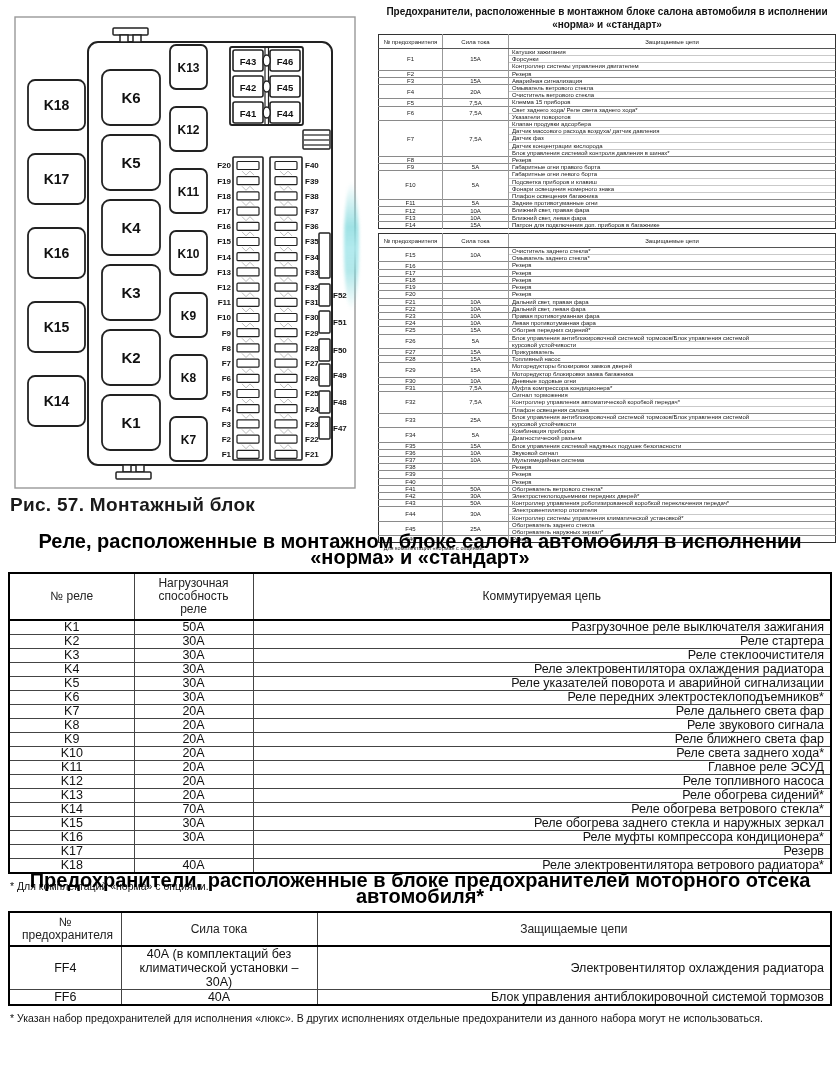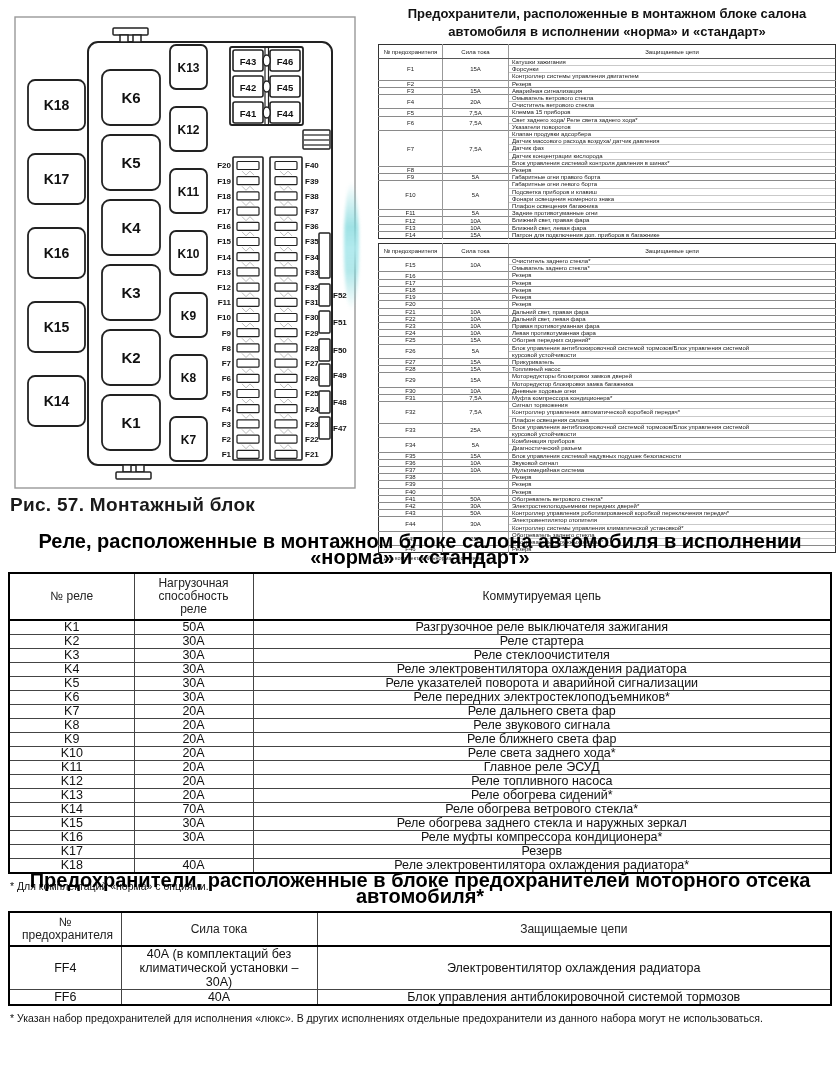--- a/index.html
+++ b/index.html
@@ -11,21 +11,21 @@
   svg{font-family:"Liberation Sans",sans-serif;display:block;}
   .figure-caption{position:absolute;left:10px;top:494px;width:348px;
     font-size:19px;font-weight:bold;letter-spacing:.3px;}
   .cyan-decor{position:absolute;left:344px;top:182px;width:15px;height:128px;border-radius:50%;
     background:linear-gradient(to bottom, rgba(126,216,220,0) 0%, rgba(126,216,220,.75) 35%,
       rgba(170,232,236,.9) 52%, rgba(126,216,220,.6) 70%, rgba(126,216,220,0) 100%);
     filter:blur(1.5px);}
 
   
   .cabin-section{position:absolute;left:378px;top:5px;width:458px;}
-  .cabin-title{font-size:13px;font-weight:bold;text-align:center;line-height:18px;margin-bottom:3px;color:#111;}
+  .cabin-title{font-size:10px;font-weight:bold;text-align:center;line-height:13px;margin-bottom:3px;color:#111;}
   table.fuse-table{width:100%;border-collapse:collapse;table-layout:fixed;border:1px solid #333;background:#fff;}
   table.fuse-table + table.fuse-table{margin-top:4px;}
   .fuse-table th{font-size:6px;font-weight:normal;color:#222;height:13px;
     border-bottom:1px solid #555;border-right:1px solid #999;padding:0;}
   .fuse-table th:last-child{border-right:none;}
   .fuse-table tbody tr{border-top:1px solid #8a8a8a;}
   td.fid,td.famp{font-size:6px;text-align:center;vertical-align:middle;padding:0;
     border-right:1px solid #999;}
   td.fcirc{padding:0;}
   .fline{font-size:6px;line-height:6.2px;padding-left:3px;border-top:1px solid #c9c9c9;
@@ -37,21 +37,21 @@
   .big-section{position:absolute;left:8px;width:824px;}
   .relay-section{top:533px;}
   .engine-section{top:872px;}
   .big-title{font-size:20px;font-weight:bold;text-align:center;line-height:16px;margin-bottom:7px;color:#000;}
   table.big-table{width:100%;border-collapse:collapse;table-layout:fixed;border:2px solid #000;background:#fff;}
   .big-table th{font-size:12px;font-weight:normal;color:#222;border:1px solid #444;
     border-bottom:2px solid #000;padding:3px 12px;line-height:13px;height:26px;}
   .big-table td{font-size:12.5px;color:#111;border:1px solid #444;padding:0 6px;line-height:13px;height:13px;}
   .engine-section .big-table td{line-height:14px;height:14px;}
   .big-table td.cc{text-align:center;}
-  .big-table td.cl{text-align:center;}
+  .big-table td.cl{text-align:right;}
   .big-footnote{font-size:10.5px;color:#111;margin-top:6px;padding-left:2px;}
 </style>
 </head>
 <body>
 
 <div class="page">
 
   <div class="figure-wrap">
     <svg id="diagram-svg" width="348" height="478" viewBox="0 0 348 478">
         <rect x="5" y="3" width="340" height="471" fill="#fff" stroke="#999" stroke-width="1.4"></rect>
@@ -734,21 +734,21 @@
             <td class="cl">Реле муфты компрессора кондиционера*</td>
           </tr>
           <tr>
             <td class="cc">K17</td>
             <td class="cc"></td>
             <td class="cl">Резерв</td>
           </tr>
           <tr>
             <td class="cc">K18</td>
             <td class="cc">40А</td>
-            <td class="cl">Реле  электровентилятора охлаждения радиатора*</td>
+            <td class="cl">Реле  электровентилятора ветрового радиатора*</td>
           </tr>
         </tbody>
       </table>
     <div class="big-footnote">* Для комплектаций «норма» с опциями.</div>
   </div>
 
   <div class="big-section engine-section">
     <div class="big-title">Предохранители, расположенные в блоке предохранителей моторного отсека автомобиля*</div>
     <table class="big-table" id="engine-table">
         <colgroup>

